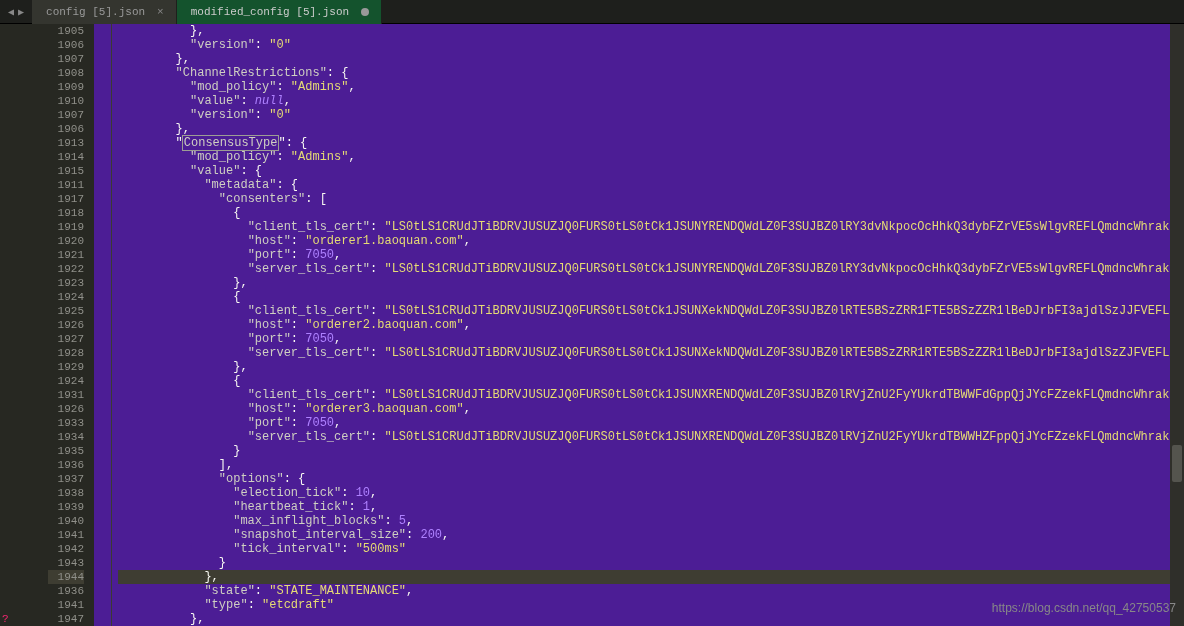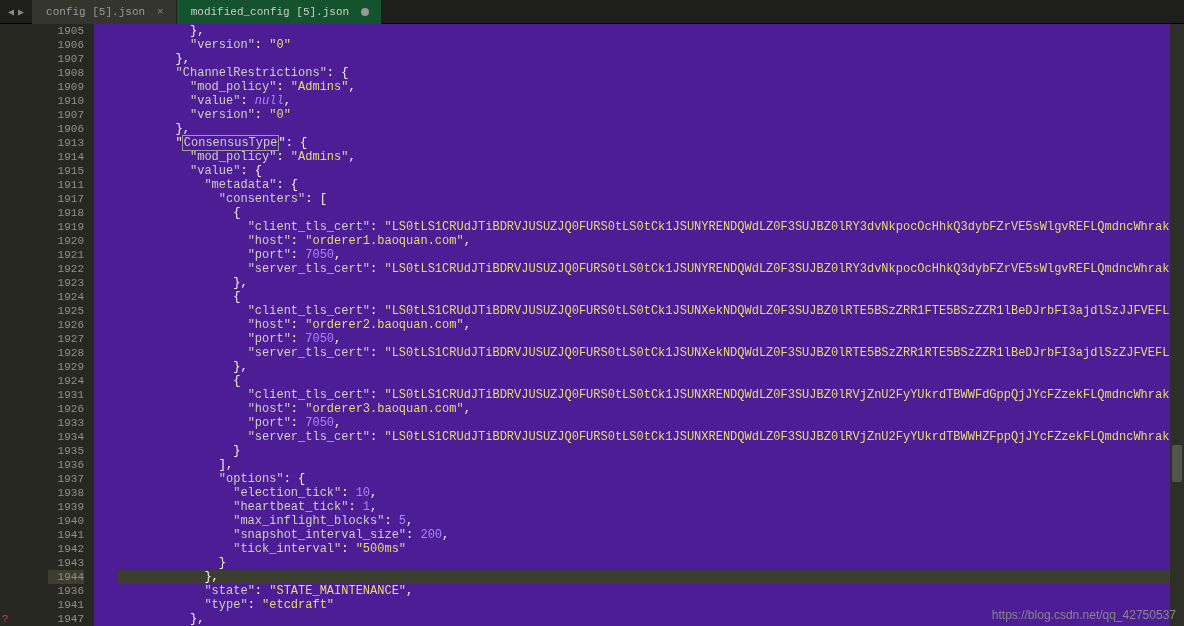--- a/index.html
+++ b/index.html
@@ -72,21 +72,21 @@
 .code .line { height: 14px; }
 .code .line.hl { background: #3e3d32; }
 .s { color: #e6db74; }
 .k { color: #cfcfc2; }
 .p { color: #f8f8f2; }
 .n { color: #ae81ff; }
 .nl { color: #ae81ff; font-style: italic; }
 .sel { border: 1px solid #9d9d94; border-radius: 0; padding: 0 1px; margin: -1px; }
 .scrollbar { position: absolute; right: 0; top: 24px; bottom: 0; width: 14px; background: #2f2f2a; }
 .scrollbar .thumb { position: absolute; left: 2px; right: 2px; background: #54544e; border-radius: 2px; }
-.watermark { position: absolute; right: 8px; bottom: 4px; color: #888; font-size: 12px; font-family: Arial, sans-serif; }
+.watermark { position: absolute; right: 8px; bottom: 11px; color: #888; font-size: 12px; font-family: Arial, sans-serif; }
 </style>
 </head>
 <body>
 
 <div class="tab-bar">
   <div class="nav-arrows">
     <span>◀</span>
     <span>▶</span>
   </div>
   <div id="tabs" style="display: flex;">

